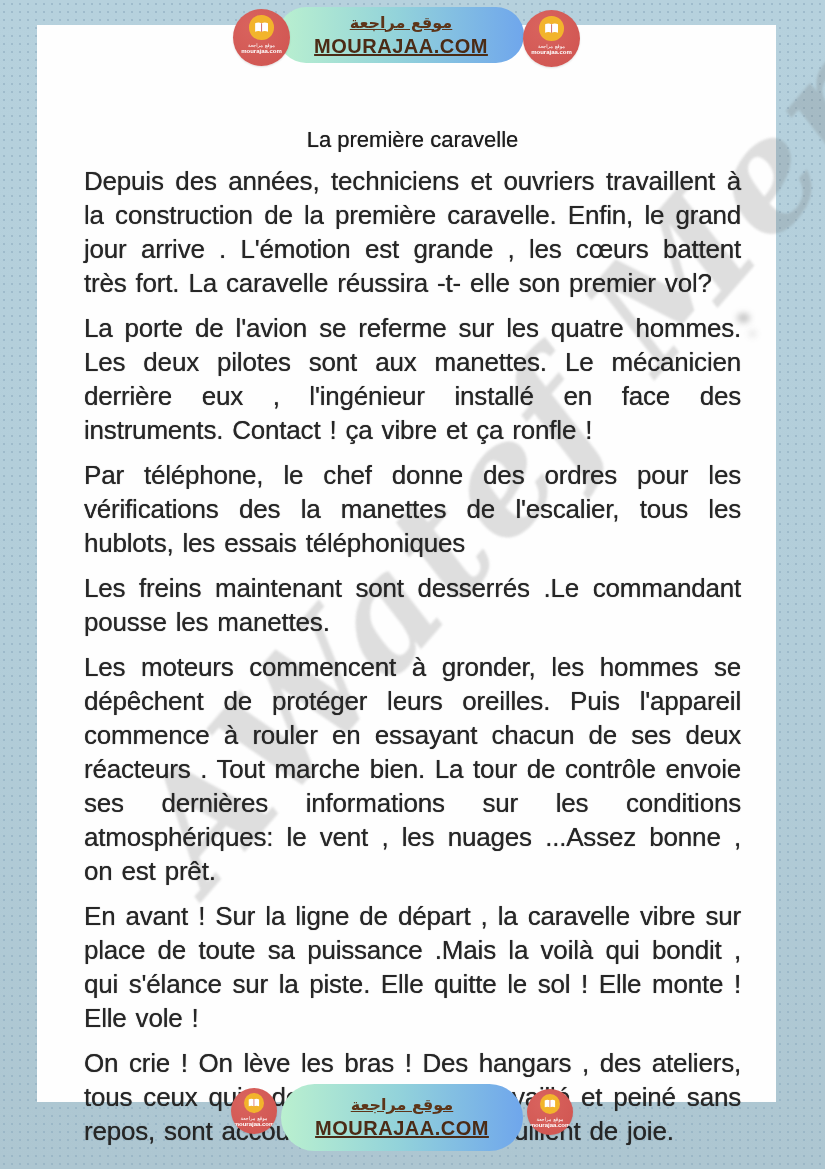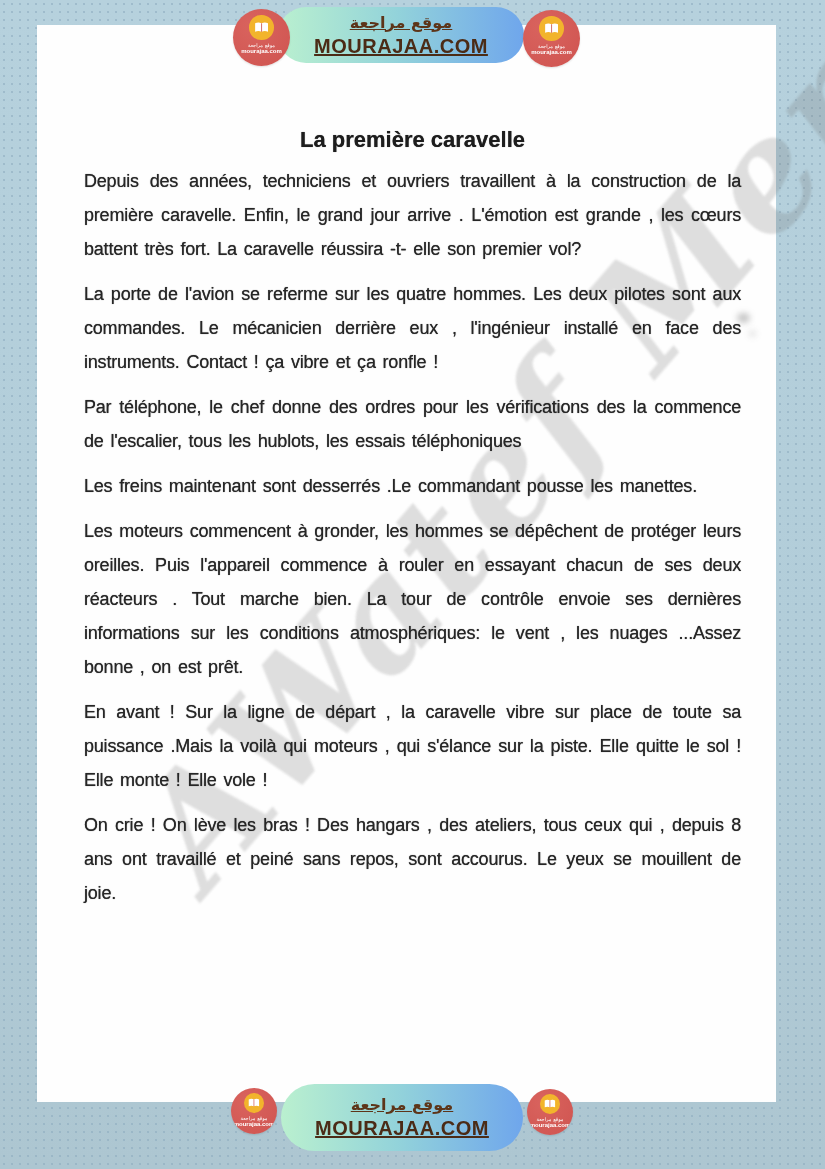--- a/index.html
+++ b/index.html
@@ -39,27 +39,27 @@
     filter: blur(1px);
     pointer-events: none;
   }
   
   .content {
     position: absolute; left: 84px; top: 127px; width: 657px;
     color: #262626;
   }
   .doc-title {
     text-align: center;
-    font-size: 22px; font-weight: bold;
+    font-size: 22px; font-weight: normal;
     color: #1d1d1d;
     margin-bottom: 11px;
     text-shadow: 0 0 0.7px rgba(0,0,0,0.75);
   }
   .content p {
-    font-size: 18px; line-height: 34px;
+    font-size: 26px; line-height: 34px;
     text-align: justify;
     margin-bottom: 11px;
     word-spacing: 2px;
     letter-spacing: -0.2px;
     text-shadow: 0 0 0.8px rgba(20,20,20,0.8);
   }
   
   .pill {
     position: absolute;
     background: linear-gradient(90deg, #baf0cf 0%, #93d3da 48%, #6fa6ec 100%);
@@ -121,25 +121,25 @@
 <div class="page">
   <div class="smudge s1"></div>
   <div class="smudge s2"></div>
 </div>
 
 <div class="watermark">AWatef Menni</div>
 
 <div class="content">
   <div class="doc-title">La première caravelle</div>
   <p>Depuis des années, techniciens et ouvriers travaillent à la construction de la première caravelle. Enfin, le grand jour arrive . L'émotion est grande , les cœurs battent très fort. La caravelle réussira -t- elle  son premier vol?</p>
-  <p>La porte de l'avion se referme sur les quatre hommes. Les deux pilotes sont aux commandes. Le mécanicien derrière eux , l'ingénieur installé en face des instruments. Contact ! ça vibre et ça ronfle !</p>
-  <p>Par téléphone, le chef donne des ordres pour les vérifications des la commence de l'escalier, tous les hublots, les essais téléphoniques</p>
+  <p>La porte de l'avion se referme sur les quatre hommes. Les deux pilotes sont aux manettes. Le mécanicien derrière eux , l'ingénieur installé en face des instruments. Contact ! ça vibre et ça ronfle !</p>
+  <p>Par téléphone, le chef donne des ordres pour les vérifications des la manettes de l'escalier, tous les hublots, les essais téléphoniques</p>
   <p>Les freins maintenant sont desserrés .Le commandant pousse les manettes.</p>
   <p>Les moteurs commencent à gronder, les hommes se dépêchent de protéger leurs oreilles. Puis l'appareil commence à rouler en essayant chacun de ses deux réacteurs . Tout marche bien. La tour de contrôle envoie ses dernières informations sur les conditions atmosphériques: le vent , les nuages ...Assez bonne , on est prêt.</p>
-  <p>En avant ! Sur la ligne de départ , la caravelle vibre sur place de toute sa puissance .Mais la voilà qui moteurs , qui s'élance sur la piste. Elle quitte le sol ! Elle monte ! Elle vole !</p>
+  <p>En avant ! Sur la ligne de départ , la caravelle vibre sur place de toute sa puissance .Mais la voilà qui bondit , qui s'élance sur la piste. Elle quitte le sol ! Elle monte ! Elle vole !</p>
   <p>On crie ! On lève les bras ! Des hangars , des ateliers, tous ceux qui , depuis 8 ans ont travaillé et peiné sans repos, sont accourus. Le yeux se mouillent de joie.</p>
 </div>
 
 <div class="pill pill-top">
   <span class="ar-line">موقع مراجعة</span>
   <span class="site-line">MOURAJAA.COM</span>
 </div>
 
 <div class="pill pill-bottom">
   <span class="ar-line">موقع مراجعة</span>

